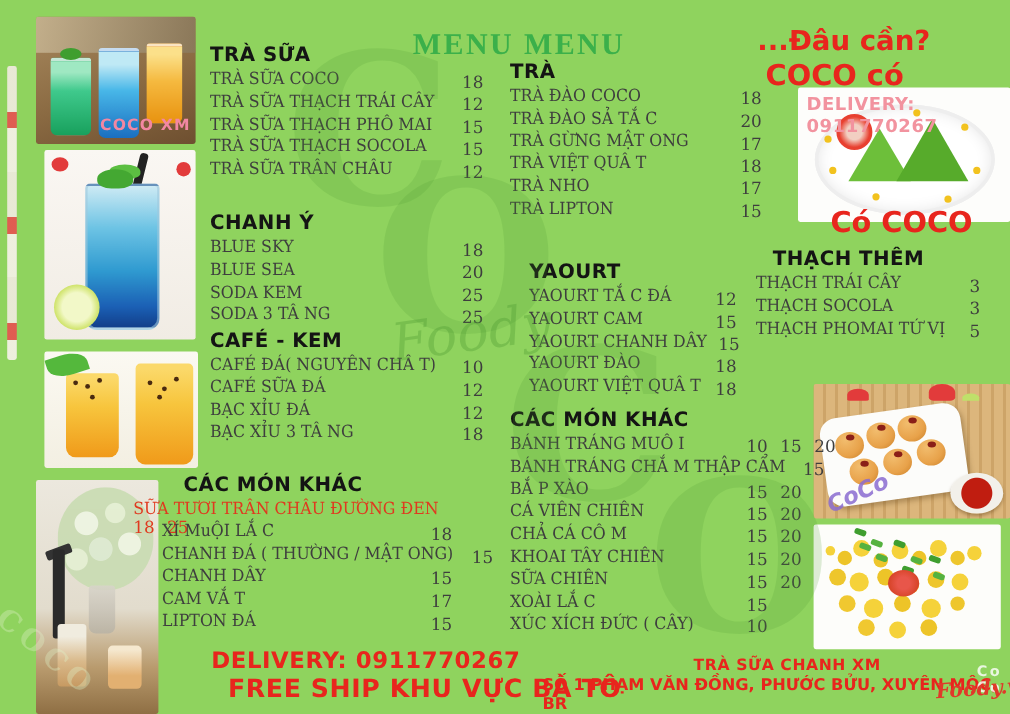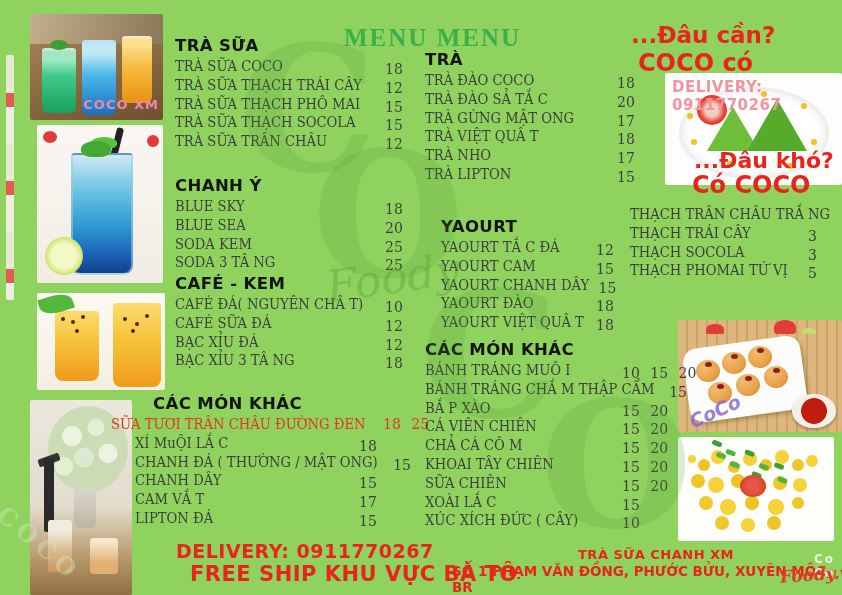--- a/index.html
+++ b/index.html
@@ -18,21 +18,21 @@
   .item-row{display:flex;height:18.8px;font-size:14px;color:#3e3e3e;white-space:nowrap;align-items:baseline;}
   .item-name{flex:1;display:inline-block;transform:scaleX(.94);transform-origin:0 50%;}
   .item-price{flex:none;text-align:left;word-spacing:6px;position:relative;top:3px;}
   #sec-tra-sua .item-price,#sec-soda .item-price,#sec-cafe .item-price{width:34px;}
   #sec-khac-left .item-price{width:44px;}
   #sec-khac-left .special .item-price{width:46px;margin-right:-26px;top:0;}
   #sec-tra .item-price{width:48px;}
   #sec-yaourt .item-price{width:45px;}
   #sec-khac-right .item-price{width:68px;}
   #sec-thach .item-price{width:15px;}
-  .special{margin-left:-24px;color:#e0391f;}
+  .special{margin-left:-24px;color:#e0391f;flex-direction:column;}
   .special .item-price{color:#e0391f;}
   #sec-khac-left .sec-header{margin-left:18px;}
   #sec-thach .sec-header{margin-left:14px;}
   
   .menu-title{position:absolute;left:344px;top:24px;z-index:4;font-family:Liberation Serif, serif;
               font-weight:bold;font-size:25px;letter-spacing:2px;color:#3bb04a;}
   .red-display{position:absolute;z-index:7;font-family:"DejaVu Sans","Liberation Sans",sans-serif;
                font-weight:bold;color:#e8251d;}
   .pink-overlay{position:absolute;z-index:7;font-family:"DejaVu Sans",sans-serif;font-weight:bold;
                 font-size:15px;color:#f2939f;letter-spacing:.5px;}
@@ -358,43 +358,40 @@
           <span class="item-name">XOÀI LẮ C</span>
           <span class="item-price">15</span>
         </div>
         <div class="item-row">
           <span class="item-name">XÚC XÍCH ĐỨC ( CÂY)</span>
           <span class="item-price">10</span>
         </div>
       </div>
   </div>
   <div class="sec" id="sec-thach" style="left:630px;top:206px;width:193px;">
-    <div class="items">
-        <div class="item-row">
-          <span class="item-name">THẠCH TRÂN CHÂU TRẮ NG</span>
-        </div>
+    <div class="sec-header">THẠCH THÊM</div>
+    <div class="items">
         <div class="item-row">
           <span class="item-name">THẠCH TRÁI CÂY</span>
           <span class="item-price">3</span>
         </div>
         <div class="item-row">
           <span class="item-name">THẠCH SOCOLA</span>
           <span class="item-price">3</span>
         </div>
         <div class="item-row">
           <span class="item-name">THẠCH PHOMAI TỨ VỊ</span>
           <span class="item-price">5</span>
         </div>
       </div>
   </div>
 
   <div class="red-display" style="left:631px;top:22px;font-size:23px;">...Đâu cần?</div>
   <div class="red-display" style="left:638px;top:49px;font-size:24px;">COCO có</div>
   <div class="pink-overlay" style="left:672px;top:78px;">DELIVERY: 0911770267</div>
-  <div class="red-display" style="left:694px;top:148px;font-size:22px;">...Đâu khó?</div>
   <div class="red-display" style="left:692px;top:171px;font-size:24px;">Có COCO</div>
 
   <div class="red-display" style="left:176px;top:540px;font-size:19px;letter-spacing:.5px;">DELIVERY: 0911770267</div>
   <div class="red-display" style="left:150px;top:562px;font-size:21px;letter-spacing:.5px;margin-left:40px;">FREE SHIP KHU VỰC BÀ TÔ</div>
   <div class="red-display" style="left:578px;top:547px;font-size:13px;letter-spacing:.5px;">TRÀ SỮA CHANH XM</div>
   <div class="red-display" style="left:452px;top:563px;font-size:13.5px;">SỐ 1 PHẠM VĂN ĐỒNG, PHƯỚC BỬU, XUYÊN MỘC, BR</div>
   <div class="foody-coco" style="left:814px;top:552px;">Co Co</div>
   <div class="foody-vn" style="left:780px;top:564px;">Foody.vn</div>
 
 </div>

